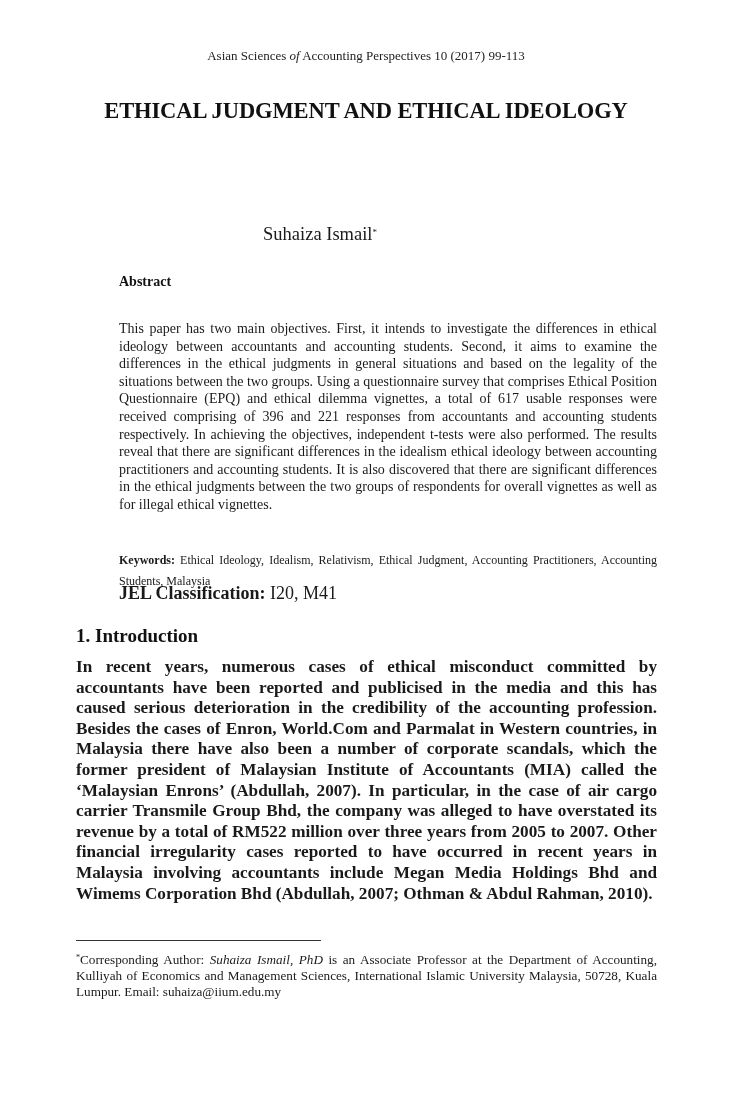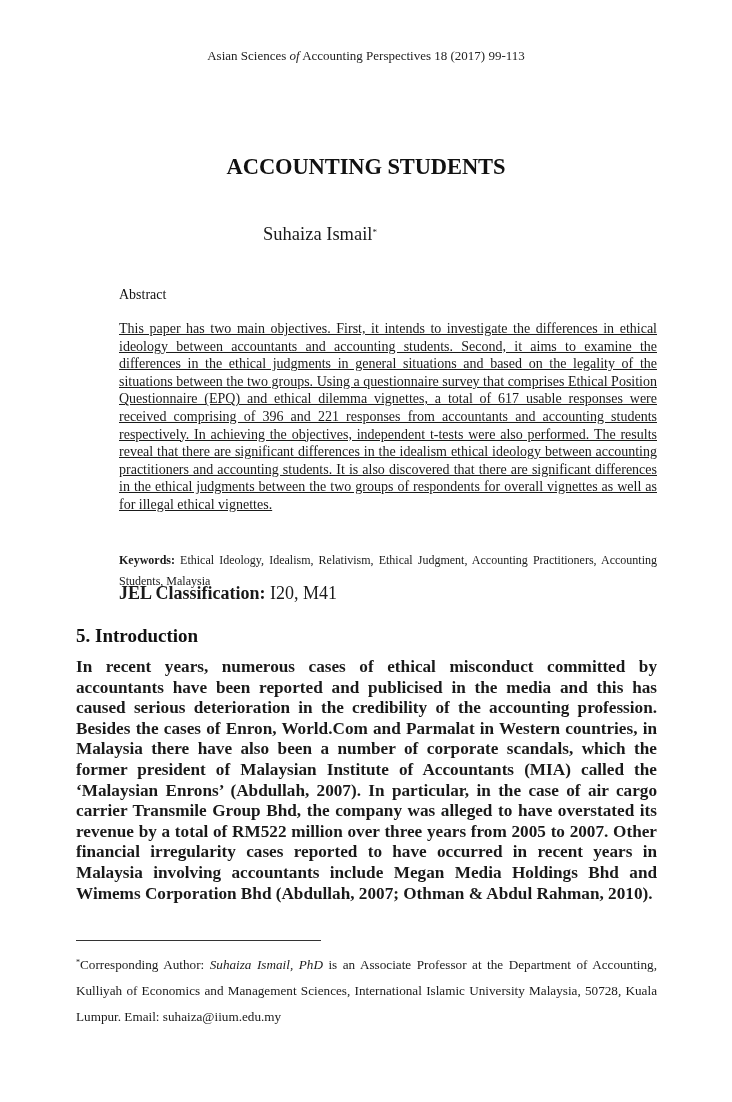--- a/index.html
+++ b/index.html
@@ -50,38 +50,37 @@
       color: #1a1a1a;
     }
     .author sup {
       font-size: 9px;
       vertical-align: top;
       position: relative;
       top: -2px;
     }
     .abstract-heading {
       position: absolute;
-      top: 286px;
+      top: 273px;
       left: 119px;
-      font-weight: normal;
+      font-weight: bold;
       font-size: 14px;
       line-height: 17px;
       margin: 0;
       color: #111;
     }
     .abstract-body {
       position: absolute;
       top: 320px;
       left: 119px;
       width: 538px;
       font-size: 14px;
       line-height: 17.6px;
       text-align: justify;
       margin: 0;
-      text-decoration: underline;
     }
     .keywords {
       position: absolute;
       top: 550px;
       left: 119px;
       width: 538px;
       font-size: 12px;
       line-height: 21px;
       text-align: justify;
       margin: 0;
@@ -124,52 +123,51 @@
       width: 245px;
       height: 0;
       border-top: 1.3px solid #333;
     }
     .footnote {
       position: absolute;
       top: 952px;
       left: 76px;
       width: 581px;
       font-size: 13.2px;
-      line-height: 26px;
+      line-height: 16px;
       text-align: justify;
       margin: 0;
     }
     .footnote sup {
       font-size: 8px;
       vertical-align: top;
       position: relative;
       top: -2px;
     }
     .footnote i { font-style: italic; }
   </style>
 </head>
 <body>
 
-<div class="running-head"><span>Asian Sciences </span><i>of</i><span> Accounting Perspectives 18 (2017) 99-113</span></div>
+<div class="running-head"><span>Asian Sciences </span><i>of</i><span> Accounting Perspectives 10 (2017) 99-113</span></div>
 
 <h1 class="title">
+  <span>ETHICAL JUDGMENT AND ETHICAL IDEOLOGY</span><br>
   <br>
-  <br>
-  <span>ACCOUNTING STUDENTS</span>
 </h1>
 
 <div class="author"><span>Suhaiza Ismail</span><sup>*</sup></div>
 
 <h2 class="abstract-heading">Abstract</h2>
 
 <p class="abstract-body">This paper has two main objectives. First, it intends to investigate the differences in ethical ideology between accountants and accounting students. Second, it aims to examine the differences in the ethical judgments in general situations and based on the legality of the situations between the two groups. Using a questionnaire survey that comprises Ethical Position Questionnaire (EPQ) and ethical dilemma vignettes, a total of 617 usable responses were received comprising of 396 and 221 responses from accountants and accounting students respectively. In achieving the objectives, independent t-tests were also performed. The results reveal that there are significant differences in the idealism ethical ideology between accounting practitioners and accounting students. It is also discovered that there are significant differences in the ethical judgments between the two groups of respondents for overall vignettes as well as for illegal ethical vignettes.</p>
 
 <p class="keywords"><b>Keywords:</b><span> Ethical Ideology, Idealism, Relativism, Ethical Judgment, Accounting Practitioners, Accounting Students, Malaysia</span></p>
 
 <p class="jel"><b>JEL Classification:</b><span> I20, M41</span></p>
 
-<h2 class="section-heading">5. Introduction</h2>
+<h2 class="section-heading">1. Introduction</h2>
 
 <p class="intro-body">In recent years, numerous cases of ethical misconduct committed by accountants have been reported and publicised in the media and this has caused serious deterioration in the credibility of the accounting profession. Besides the cases of Enron, World.Com and Parmalat in Western countries, in Malaysia there have also been a number of corporate scandals, which the former president of Malaysian Institute of Accountants (MIA) called the ‘Malaysian Enrons’ (Abdullah, 2007). In particular, in the case of air cargo carrier Transmile Group Bhd, the company was alleged to have overstated its revenue by a total of RM522 million over three years from 2005 to 2007. Other financial irregularity cases reported to have occurred in recent years in Malaysia involving accountants include Megan Media Holdings Bhd and Wimems Corporation Bhd (Abdullah, 2007; Othman &amp; Abdul Rahman, 2010).</p>
 
 <div class="footnote-rule"></div>
 
 <p class="footnote"><sup>*</sup><span>Corresponding Author: </span><i>Suhaiza Ismail, PhD</i><span> is an Associate Professor at the Department of Accounting, Kulliyah of Economics and Management Sciences, International Islamic University Malaysia, 50728, Kuala Lumpur. Email: suhaiza@iium.edu.my</span></p>
 
 </body></html>

